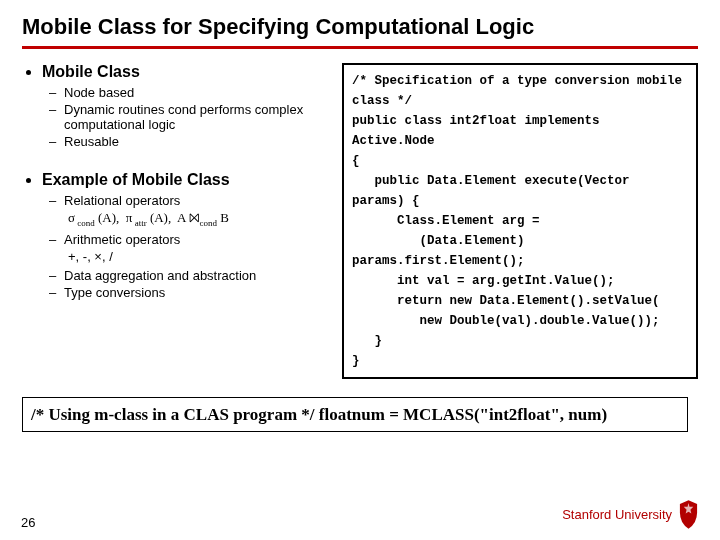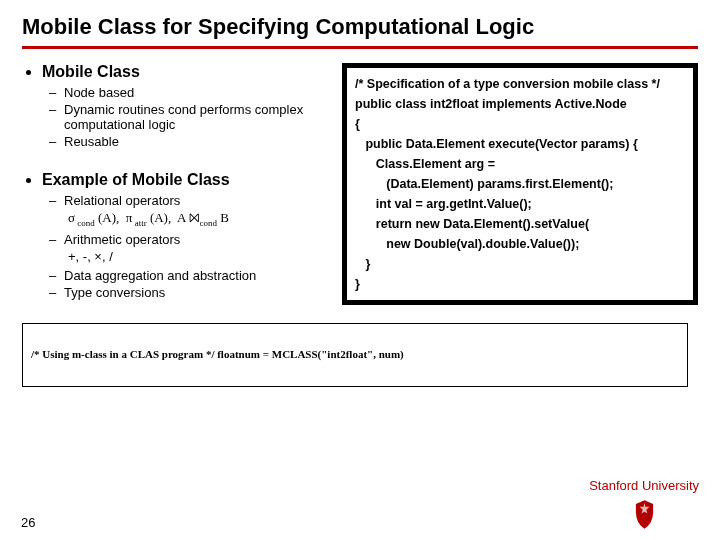--- a/index.html
+++ b/index.html
@@ -30,48 +30,48 @@
   .rightcol { flex: 1; }
   .bullets1 { padding-left: 20px; }
   .bullets1 > li { list-style: disc; margin-bottom: 4px; font-weight: bold; font-size: 16px;}
   .bullets2 { padding-left: 22px; margin-top: 4px;}
   .bullets2 > li { list-style: none; position: relative; margin-bottom: 2px; font-weight: normal; font-size: 13px;}
   .bullets2 > li::before { content: "–"; position: absolute; left: -15px; }
   .indent1 { padding-left: 26px; font-size: 13px; font-weight: normal; margin: 2px 0 4px 0; font-family: Arial;}
   .sigma { font-family: 'Times New Roman', serif; }
   .sub { font-size: 9px; vertical-align: sub; }
   .codebox {
-    border: 5px solid #000000;
+    border: 2px solid #000000;
     padding: 6px 8px;
-    font-family: Liberation Sans, sans-serif;
+    font-family: Liberation Mono, monospace;
     font-size: 12.5px;
     line-height: 1.6;
     margin-bottom: 12px;
   }
   .codebox b { font-weight: bold; }
   .codebox .l { display: block; white-space: pre-wrap; }
   .codebox2 {
     border: 1px solid #000;
-    padding: 22px 8px;
+    padding: 3px 8px;
     font-family: 'Times New Roman', serif;
-    font-size: 11px;
+    font-size: 17px;
     line-height: 1.6;
     margin-top: 6px;
     width: 666px;
   }
   .footer {
     position: absolute;
     bottom: 10px; left: 0; right: 0;
     display: flex;
     justify-content: space-between;
     align-items: flex-end;
     padding: 0 21px;
   }
   .pageno { font-size: 13px; color: #000; }
-  .footerright { display: flex; align-items: center; gap: 6px; flex-direction: column;}
+  .footerright { display: flex; align-items: center; gap: 6px;}
   .uni { color: #b20000; font-size: 13px; font-weight: 500;}
   .logo { width: 21px; height: 31px; }
   .logo svg { width: 100%; height: 100%; }
   .spacer { height: 18px; }
 </style>
 </head>
 <body>
 
 <div class="title">Mobile Class for Specifying Computational Logic</div>
 <hr class="redline">

